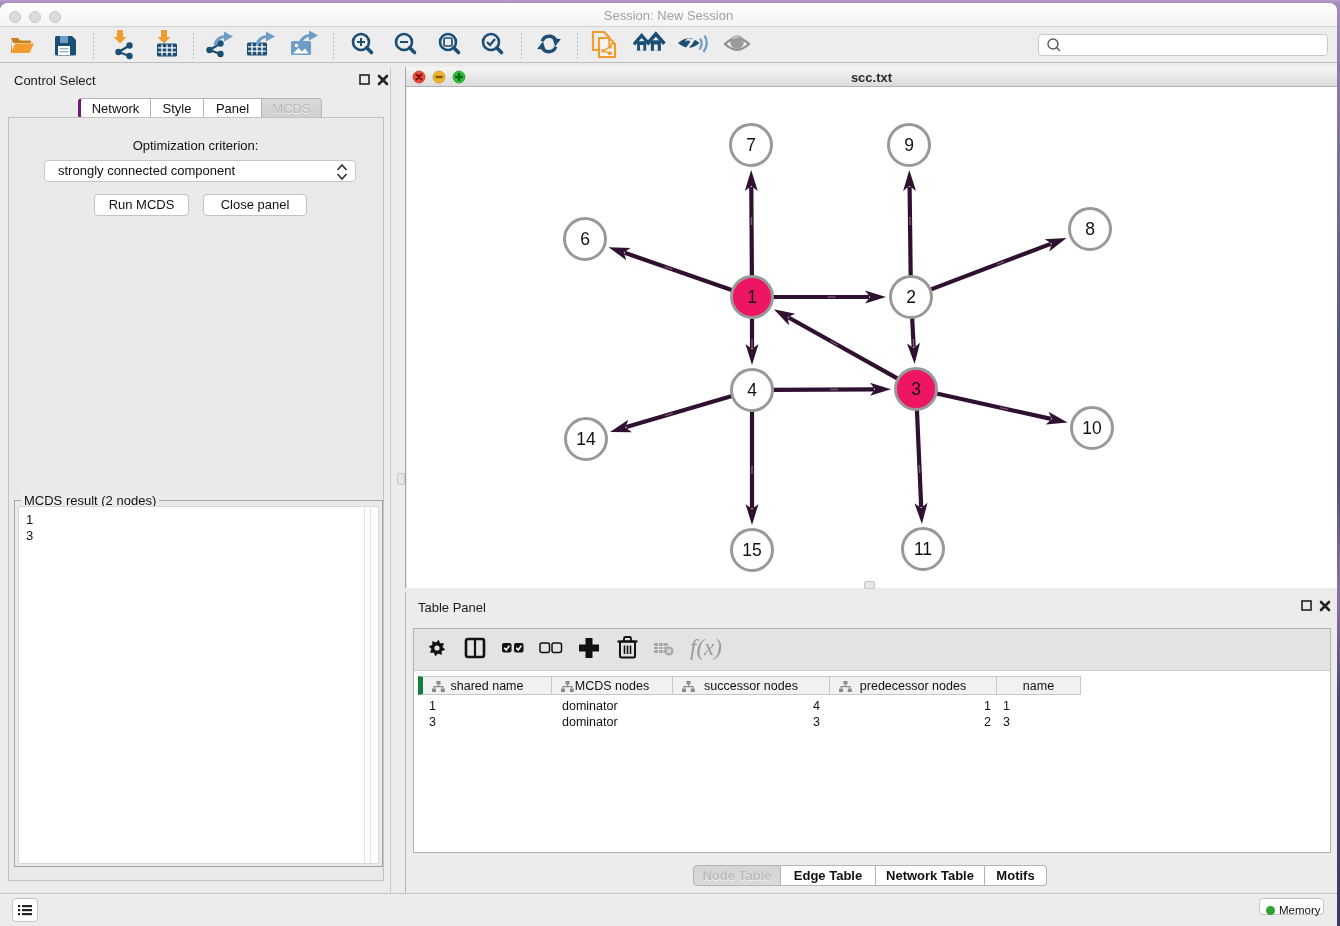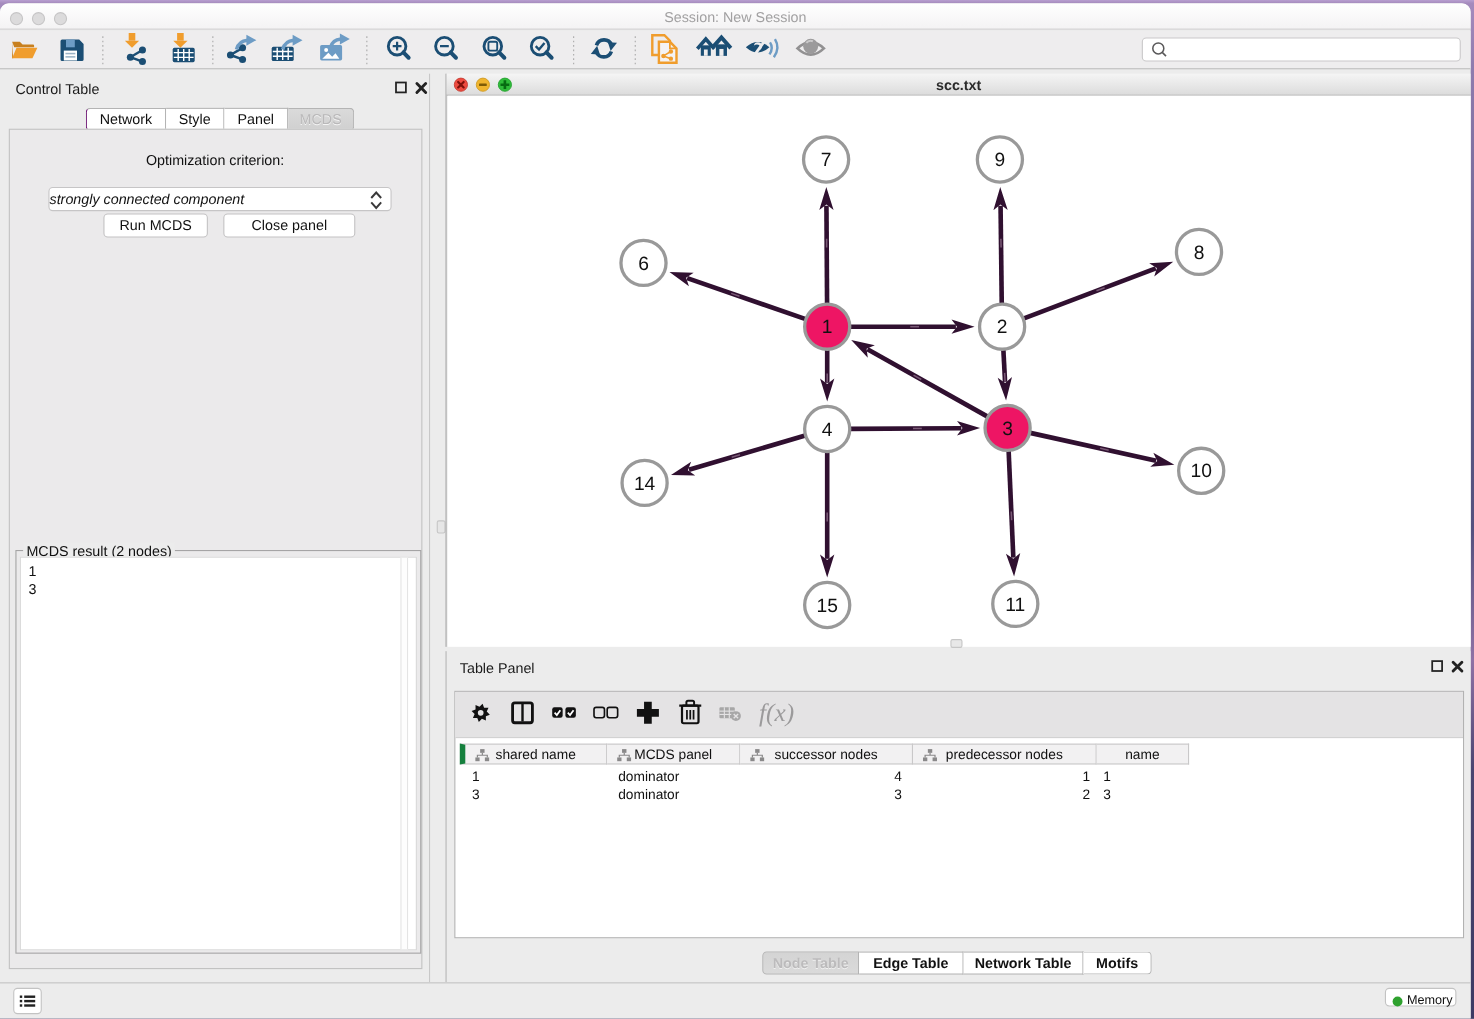--- a/index.html
+++ b/index.html
@@ -7,26 +7,26 @@
 #win { position:absolute; left:0; top:3px; width:1337px; height:923px; background:#ececec; border-radius:8px 8px 0 0; overflow:hidden; }
 #titlebar { position:absolute; left:0; top:0; width:1337px; height:24px; background:linear-gradient(#ffffff,#f4f3f4); border-bottom:1px solid #d4d3d4; }
 .tl { position:absolute; top:8px; width:12px; height:12px; border-radius:50%; background:#dcdbdc; border:1px solid #c6c5c6; }
 #title { position:absolute; top:5px; width:100%; text-align:center; font-size:13px; color:#a2a1a2; }
 #toolbar { position:absolute; left:0; top:25px; width:1337px; height:35px; background:#eeedee; border-bottom:1px solid #bebdbe; }
 #searchbox { position:absolute; left:1038px; top:6px; width:290px; height:22px; background:#fff; border:1px solid #c9c8c9; border-radius:4px; }
 #cpanel { position:absolute; left:0; top:64px; width:391px; height:826px; background:#ececec; border-right:1px solid #c8c8c8; }
 #cphead { position:absolute; left:14px; top:6px; font-size:13px; color:#1a1a1a; }
 .tabrow { position:absolute; top:31px; height:21px; font-size:13px; }
 .tab { position:relative; float:left; height:21px; background:#fff; border:1px solid #b4b4b4; border-left:none; text-align:center; line-height:20px; color:#111; }
-.tab.first { border-left:1px solid #701a75; border-radius:4px 0 0 4px; }
+.tab.first { border-left:3px solid #701a75; border-radius:4px 0 0 4px; }
 .tab.last { border-radius:0 4px 4px 0; }
 .tab.sel { background:linear-gradient(#dadada,#d0d0d0); color:#b9b8b9; text-shadow:0 1px 0 #f4f4f4; }
 #cpcontent { position:absolute; left:8px; top:50px; width:376px; height:764px; border:1px solid #c2c2c2; background:#ebeaeb; }
 #optlabel { position:absolute; top:71px; width:391px; text-align:center; font-size:13px; color:#111; }
-#dropdown { position:absolute; left:44px; top:103px; width:312px; height:22px; background:#fff; border:1px solid #c6c5c6; border-radius:4px; font-size:13px; color:#111; line-height:20px; padding-left:0;font-style:italic; }
+#dropdown { position:absolute; left:44px; top:93px; width:312px; height:22px; background:#fff; border:1px solid #c6c5c6; border-radius:4px; font-size:13px; color:#111; line-height:20px; padding-left:13px; }
 .btn { position:absolute; top:127px; height:22px; background:#fff; border:1px solid #c3c2c3; border-radius:4px; font-size:13px; color:#111; text-align:center; line-height:20px; }
 #groupbox { position:absolute; left:14px; top:433px; width:369px; height:367px; border:1px solid #a5a4a5; }
 #grouplabel { position:absolute; left:6px; top:-8px; background:#ececec; font-size:13px; color:#111; padding:0 3px; }
 #resultarea { position:absolute; left:3px; top:5px; width:361px; height:358px; background:#fff; border:1px solid #d8d8d8; font-size:13px; color:#111; padding:5px 0 0 7px; line-height:16px; }
 #resultsb { position:absolute; right:11px; top:6px; width:7px; height:356px; background:#fdfdfd; border-left:1px solid #e4e4e4; border-right:1px solid #e4e4e4; }
 #netwin { position:absolute; left:405px; top:64px; width:932px; height:521px; border-left:1px solid #a5a5a5; }
 #nettitle { position:absolute; left:0; top:0; width:931px; height:20px; background:linear-gradient(#f5f5f5,#dcdcdc); border-bottom:1px solid #b3b3b3; }
 #netname { position:absolute; top:3px; width:100%; text-align:center; font-size:13px; font-weight:bold; color:#2a2a2a; }
 #netcanvas { position:absolute; left:1px; top:20px; width:931px; height:501px; background:#fff; }
 #netgrip { position:absolute; left:458px; top:514px; width:11px; height:8px; background:#e8e8e8; border:1px solid #c6c6c6; border-radius:2px; }
@@ -162,39 +162,39 @@
         </g>
       </svg>
       <div id="searchbox">
         <svg width="24" height="20" style="position:absolute;left:4px;top:0;">
           <circle cx="10" cy="9" r="5" stroke="#5a595a" stroke-width="1.4" fill="none"></circle>
           <line x1="13.6" y1="12.6" x2="17" y2="16" stroke="#5a595a" stroke-width="1.4"></line>
         </svg>
       </div>
     </div>
   <div id="cpanel">
-    <div id="cphead">Control Table</div>
+    <div id="cphead">Control Select</div>
     <svg width="36" height="16" style="position:absolute;left:357px;top:5px;">
         <rect x="3" y="3" width="9" height="9" fill="none" stroke="#222" stroke-width="1.6"></rect>
         <path d="M22,4 l8,8 M30,4 l-8,8" stroke="#222" stroke-width="2.6" stroke-linecap="round"></path>
       </svg>
     <div class="tabrow" style="left:78px;">
       <div class="tab first" style="width:73px;">Network</div>
       <div class="tab" style="width:53px;">Style</div>
       <div class="tab" style="width:58px;">Panel</div>
       <div class="tab last sel" style="width:60px;">MCDS</div>
     </div>
     <div id="cpcontent"></div>
     <div id="optlabel">Optimization criterion:</div>
     <div id="dropdown">strongly connected component<svg width="20" height="22" style="position:absolute;right:3px;top:0;">
           <path d="M5.5,9 L10,4 L14.5,9" fill="none" stroke="#3a393a" stroke-width="1.8"></path>
           <path d="M5.5,13 L10,18 L14.5,13" fill="none" stroke="#3a393a" stroke-width="1.8"></path>
         </svg></div>
     <div class="btn" style="left:94px; width:95px;">Run MCDS</div>
-    <div class="btn" style="left:203px; width:120px;">Close panel</div>
+    <div class="btn" style="left:203px; width:104px;">Close panel</div>
     <div id="groupbox">
       <div id="grouplabel">MCDS result (2 nodes)</div>
       <div id="resultarea">1<br>3</div>
       <div id="resultsb"></div>
     </div>
   </div>
   <div id="cgrip"></div>
   <div id="netwin">
     <div id="nettitle">
       <svg width="70" height="21" style="position:absolute;left:0;top:0;">
@@ -332,21 +332,21 @@
           </div>
           <div class="hcell" style="left:134px; width:121px;">
             <svg width="13" height="12" style="position:absolute;left:9px;top:4px;">
               <g fill="#8a898a">
                 <rect x="4.5" y="0" width="4" height="3.4"></rect>
                 <rect x="0" y="7.6" width="4" height="3.4"></rect>
                 <rect x="8.8" y="7.6" width="4" height="3.4"></rect>
               </g>
               <path d="M6.5,3.4 v2 M2,7.6 v-2 h9 v2" stroke="#8a898a" stroke-width="1.1" fill="none"></path>
             </svg>
-            <span class="hlabel">MCDS panel</span>
+            <span class="hlabel">MCDS nodes</span>
           </div>
           <div class="hcell" style="left:255px; width:157px;">
             <svg width="13" height="12" style="position:absolute;left:9px;top:4px;">
               <g fill="#8a898a">
                 <rect x="4.5" y="0" width="4" height="3.4"></rect>
                 <rect x="0" y="7.6" width="4" height="3.4"></rect>
                 <rect x="8.8" y="7.6" width="4" height="3.4"></rect>
               </g>
               <path d="M6.5,3.4 v2 M2,7.6 v-2 h9 v2" stroke="#8a898a" stroke-width="1.1" fill="none"></path>
             </svg>

